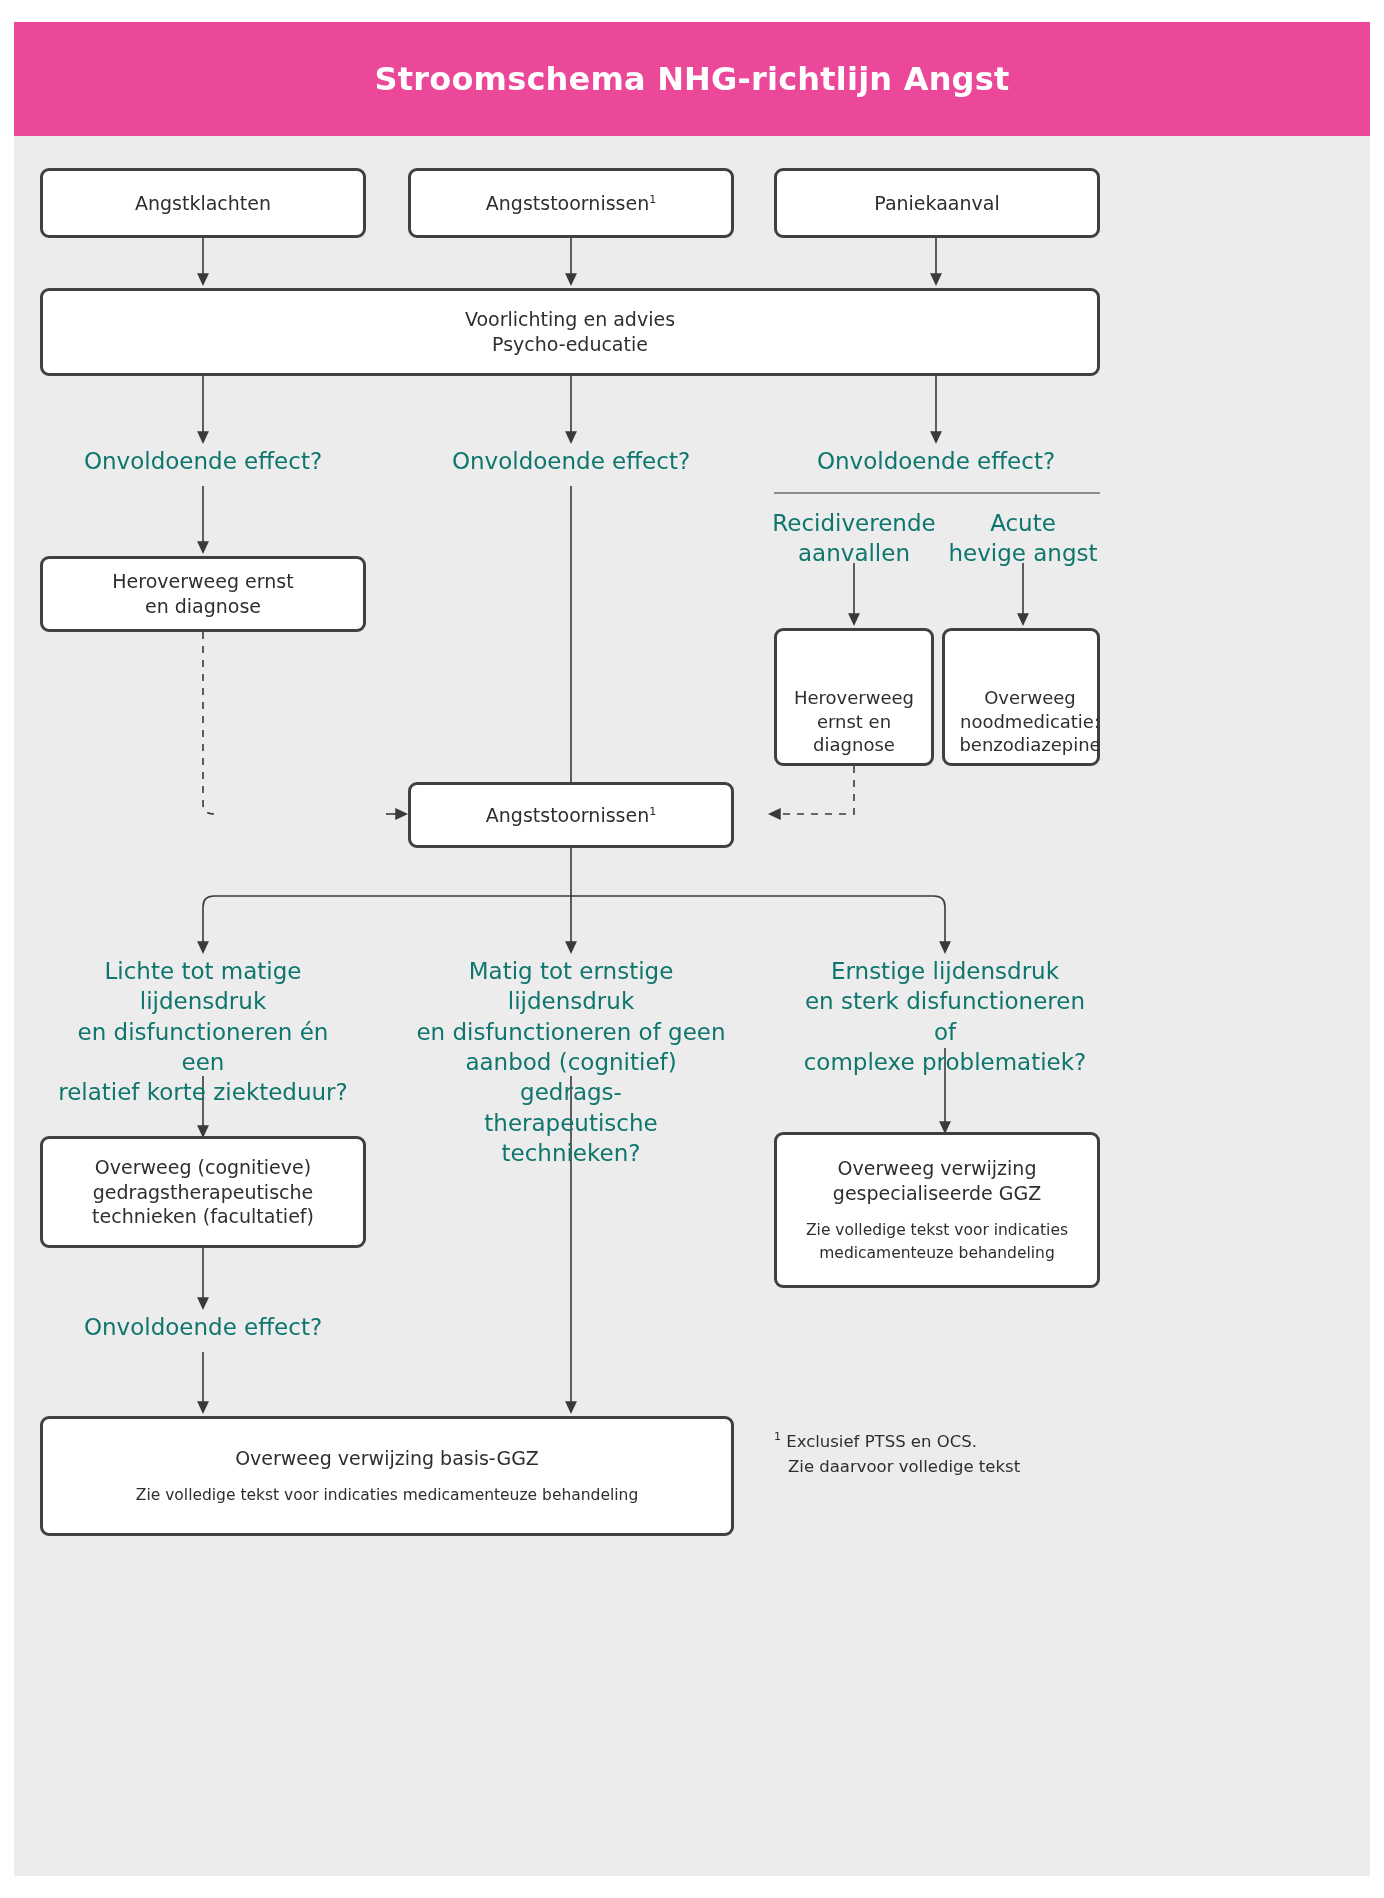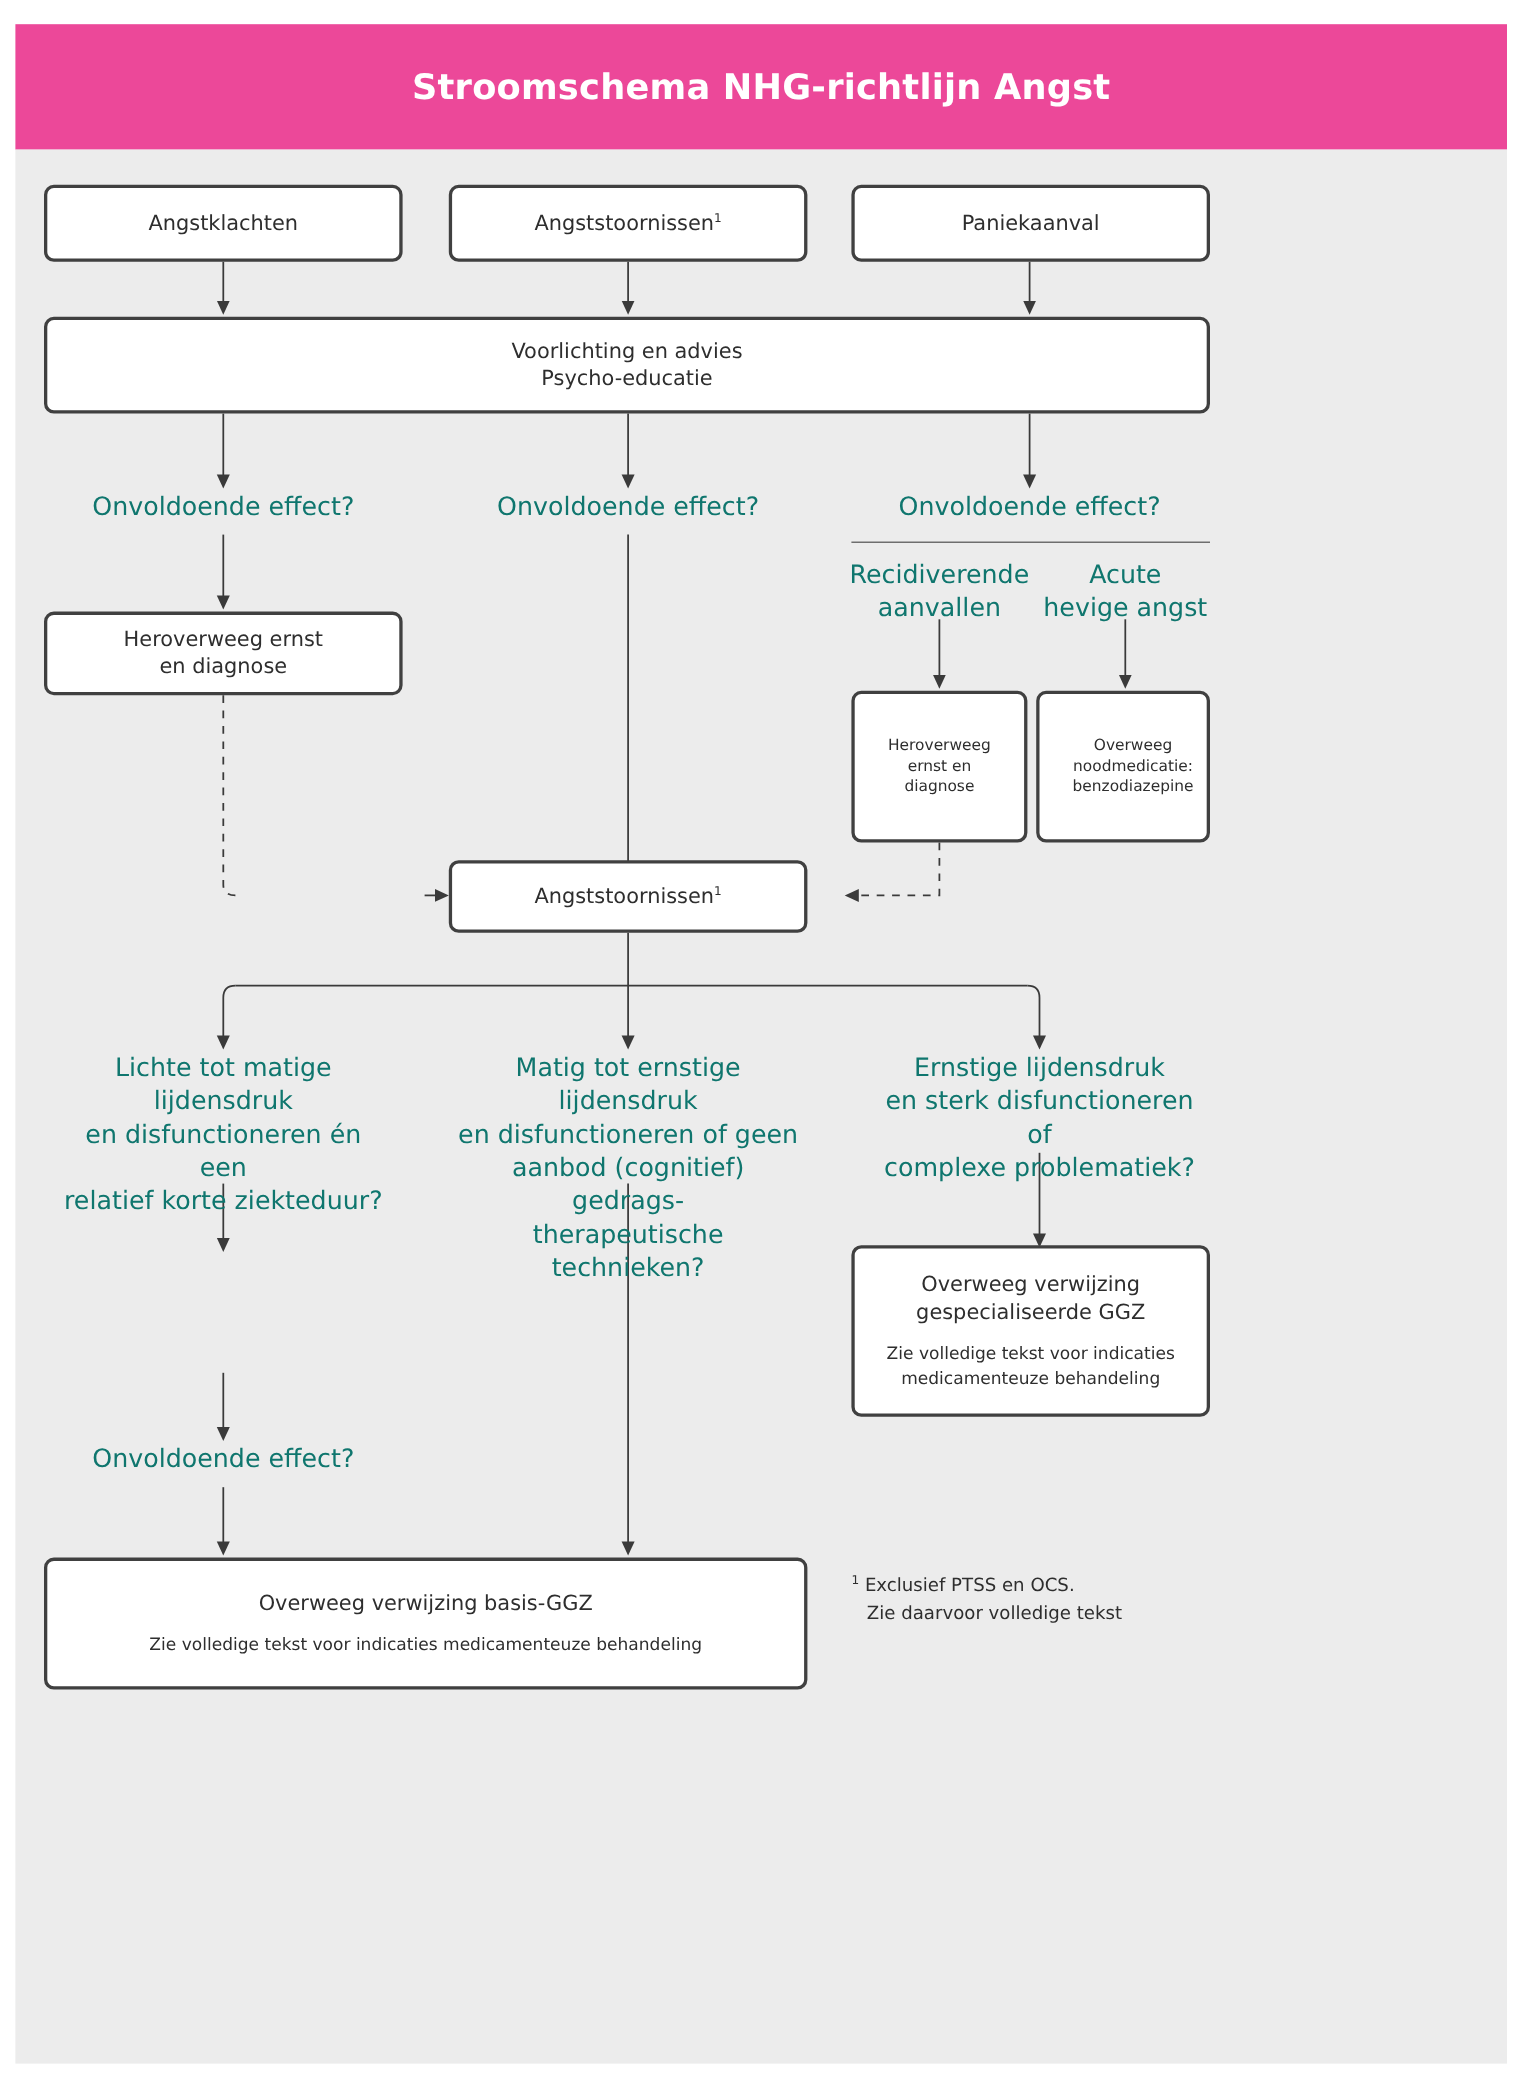--- a/index.html
+++ b/index.html
@@ -10,21 +10,21 @@
           background:#ec4899;display:flex;align-items:center;justify-content:center;}
   #header-title{color:#ffffff;font-size:32px;font-weight:bold;letter-spacing:0.2px;}
 
   #canvas{position:absolute;left:14px;top:136px;width:1356px;height:1740px;background:#ececec;}
 
   .node{position:absolute;box-sizing:border-box;background:#ffffff;
         border:3px solid #404040;border-radius:9px;
         display:flex;flex-direction:column;align-items:center;justify-content:center;
         text-align:center;color:#2e2e2e;font-size:19px;line-height:1.30;padding:6px 10px;}
   .node .sub{font-size:15.5px;line-height:1.35;margin-top:14px;color:#2e2e2e;}
-  .node.small{font-size:14px;line-height:1.32;}
+  .node.small{font-size:18px;line-height:1.32;justify-content:flex-end;}
 
   .label{position:absolute;text-align:center;color:#0f766e;font-size:23px;line-height:1.32;}
 
   .note{position:absolute;color:#2e2e2e;font-size:16.5px;line-height:1.55;}
   .note sup{font-size:11px;vertical-align:super;}
 
   svg.edges{position:absolute;left:0;top:0;width:1356px;height:1740px;overflow:visible;pointer-events:none;}
   .ln{stroke:#3a3a3a;stroke-width:1.6;fill:none;}
   .ln.dash{stroke-dasharray:7 7;}
   .rule{stroke:#6e6e6e;stroke-width:1.4;}
@@ -156,20 +156,25 @@
       <div>en disfunctioneren of geen</div>
       <div>aanbod (cognitief) gedrags-</div>
       <div>therapeutische technieken?</div>
     </div>
     <div class="label" style="left:781px;top:820px;width:300px;">
       <div>Ernstige lijdensdruk</div>
       <div>en sterk disfunctioneren of</div>
       <div>complexe problematiek?</div>
     </div>
 
+    <div class="node" style="left:26px;top:1000px;width:326px;height:112px;">
+      <span>Overweeg (cognitieve)</span>
+      <span>gedragstherapeutische</span>
+      <span>technieken (facultatief)</span>
+    </div>
 
     <div class="node" style="left:760px;top:996px;width:326px;height:156px;">
       <span>Overweeg verwijzing</span>
       <span>gespecialiseerde GGZ</span>
       <span class="sub">Zie volledige tekst voor indicaties</span>
       <span class="sub" style="margin-top:2px">medicamenteuze behandeling</span>
     </div>
 
     <div class="label" style="left:59px;top:1176px;width:260px;">
       <span>Onvoldoende effect?</span>

